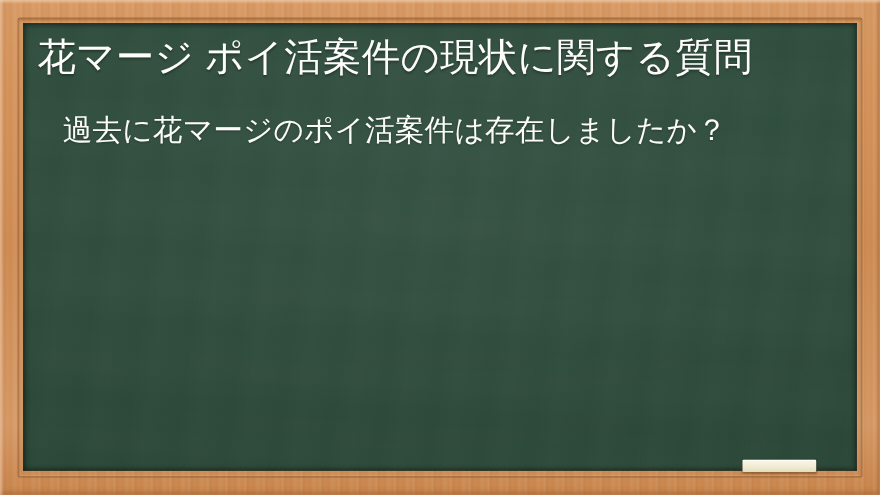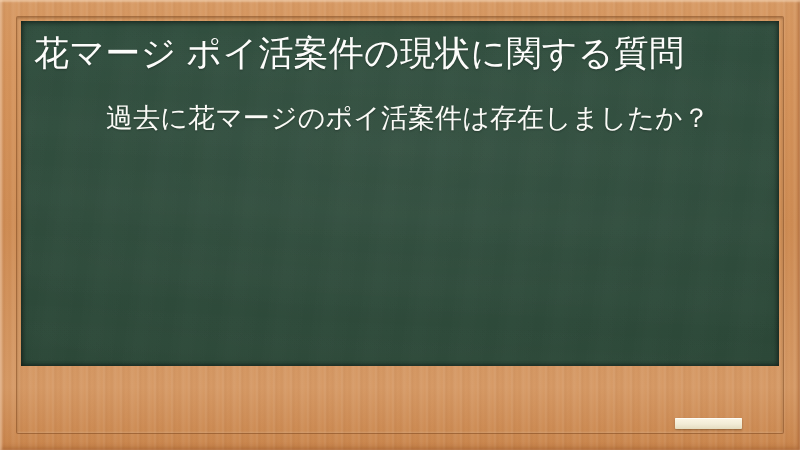--- a/index.html
+++ b/index.html
@@ -62,21 +62,21 @@
       inset 0 -1px 2px rgba(255, 222, 186, 0.35);
     pointer-events: none;
   }
 
   
   .board {
     position: absolute;
     left: 21px;
     top: 21px;
     width: 758px;
-    height: 345px;
+    height: 407px;
     background:
       radial-gradient(120% 110% at 50% 38%,
         rgba(255,255,255,0.045) 0%,
         rgba(255,255,255,0.012) 45%,
         rgba(0,0,0,0.00) 68%,
         rgba(0,0,0,0.10) 100%),
       linear-gradient(180deg, #2e4c3c 0%, #2d4a3a 58%, #2b4737 100%);
     box-shadow:
       inset 0 2px 5px rgba(0,0,0,0.32),
       inset 0 -2px 4px rgba(0,0,0,0.22),
@@ -134,21 +134,20 @@
     font-size: 27px;
     font-weight: 400;
     line-height: 1.35;
     letter-spacing: 0.1px;
     margin: 0 0 12px 0;
     text-shadow: 0 1px 2px rgba(0,0,0,0.28);
   }
 
   .question-item:last-child {
     margin-bottom: 0;
-    text-align: center;
   }
 
   
   .chalk-stick {
     position: absolute;
     left: 675px;
     top: 418px;
     width: 67px;
     height: 11px;
     background: linear-gradient(180deg, #fbf6e4 0%, #f2ecd6 55%, #e4dcc0 100%);

